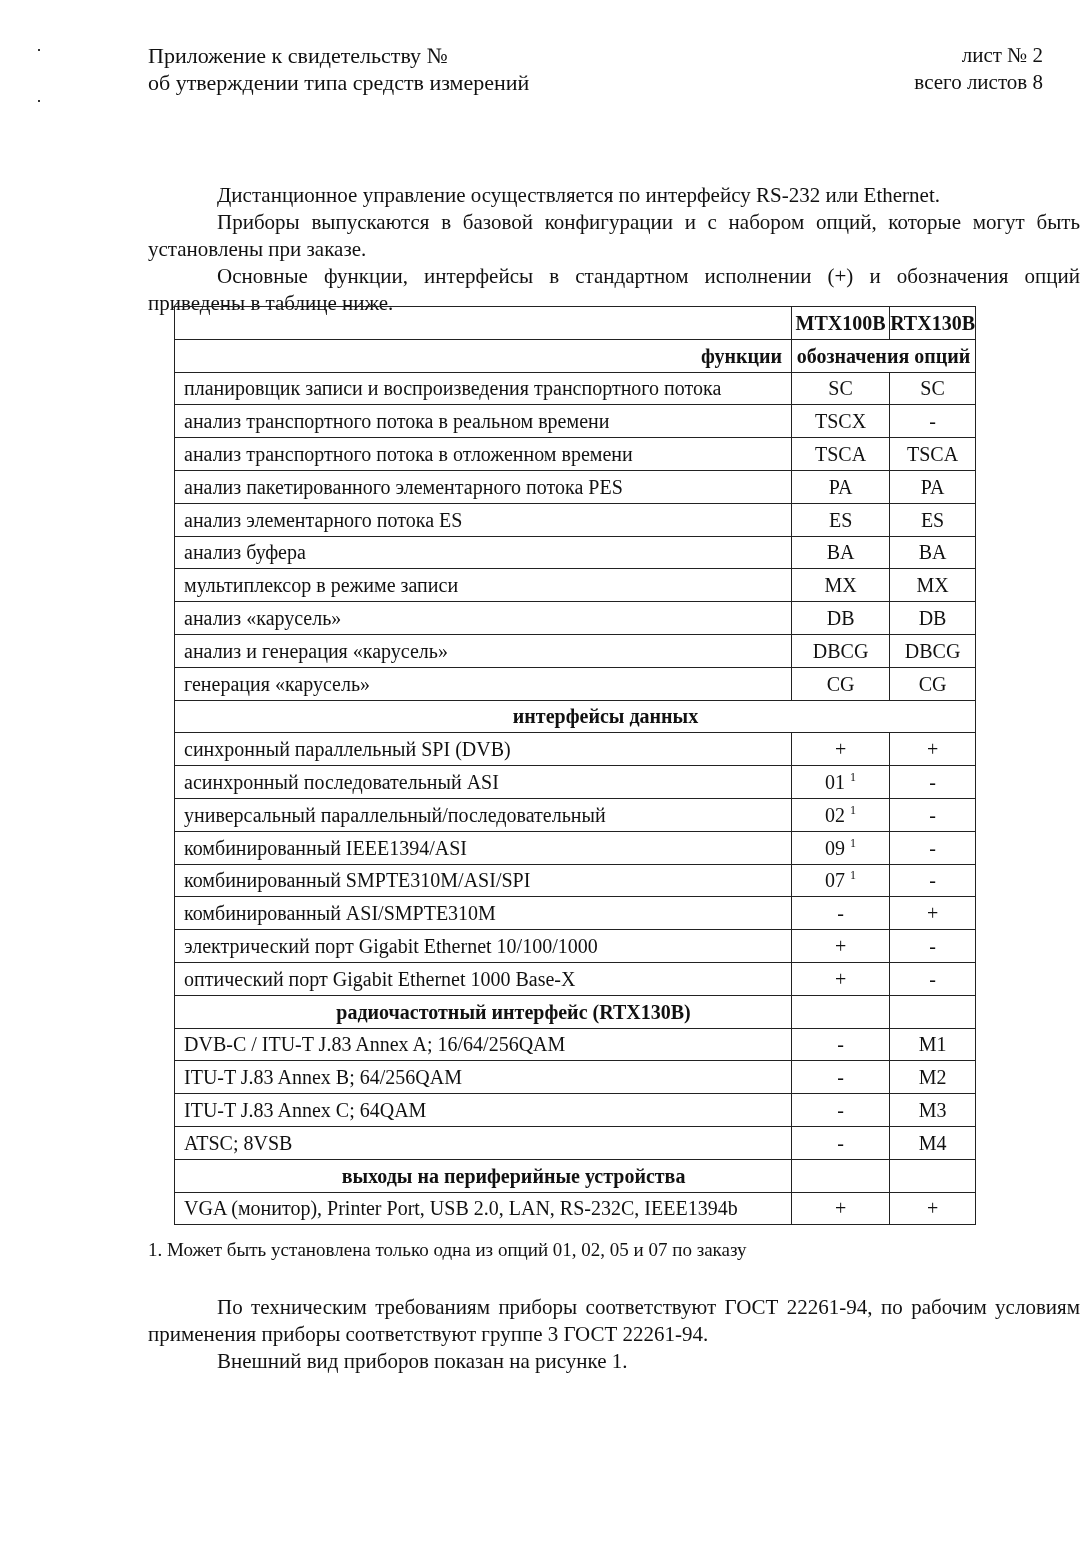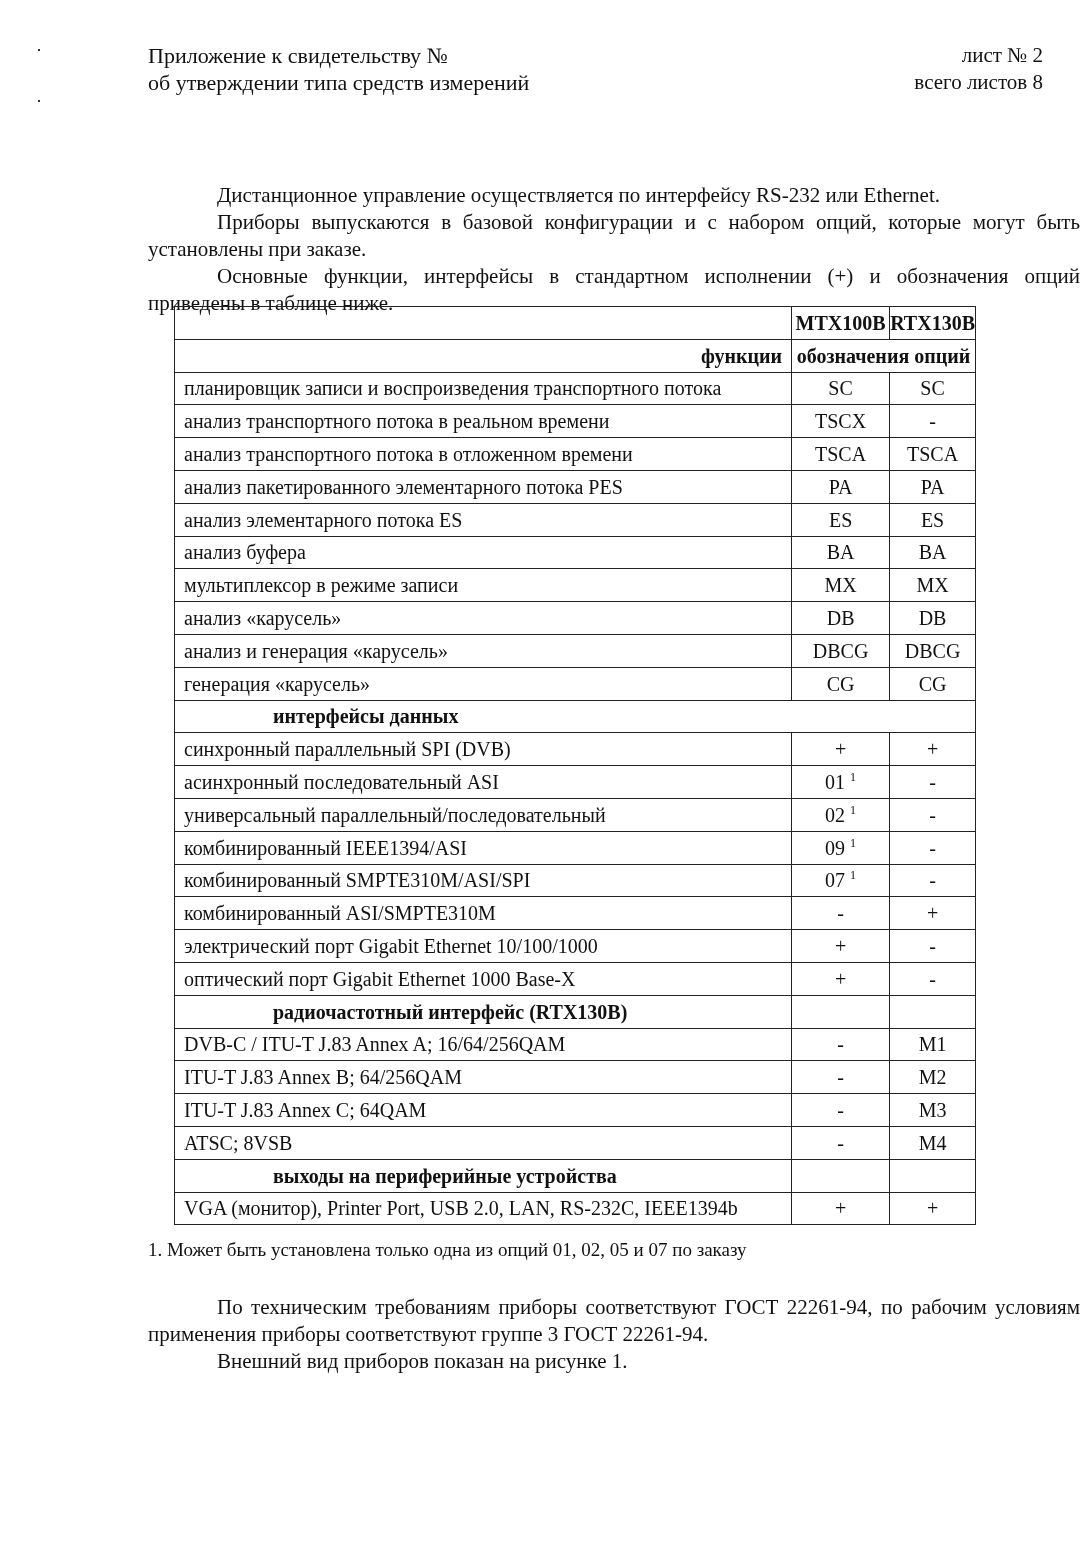--- a/index.html
+++ b/index.html
@@ -22,21 +22,21 @@
     margin-left: 36px;
   }
   table.opts td {
     border: 1.5px solid #222; height: 31.8px; padding: 0 9px;
     vertical-align: middle; line-height: 22px; white-space: nowrap;
   }
   table.opts td.c1 { width: 647px; }
   table.opts td.c2 { width: 119px; text-align: center; padding: 0; }
   table.opts td.c3 { text-align: center; padding: 0; }
   .b { font-weight: bold; }
-  .section td.c1 { padding-left: 98px; }
+  .section td.c1 { padding-left: 70px; text-align: center; }
   sup { font-size: 12px; vertical-align: 8px; line-height: 0; }
 
   .footnote { position: absolute; left: 148px; top: 1238px; font-size: 19px; line-height: 24px; }
   .lower { position: absolute; left: 148px; top: 1294px; width: 932px; font-size: 21px; line-height: 27px; }
 </style>
 </head>
 <body>
 
 <div class="dot" style="left:38px; top:49px;"></div>
 <div class="dot" style="left:38px; top:100px;"></div>

